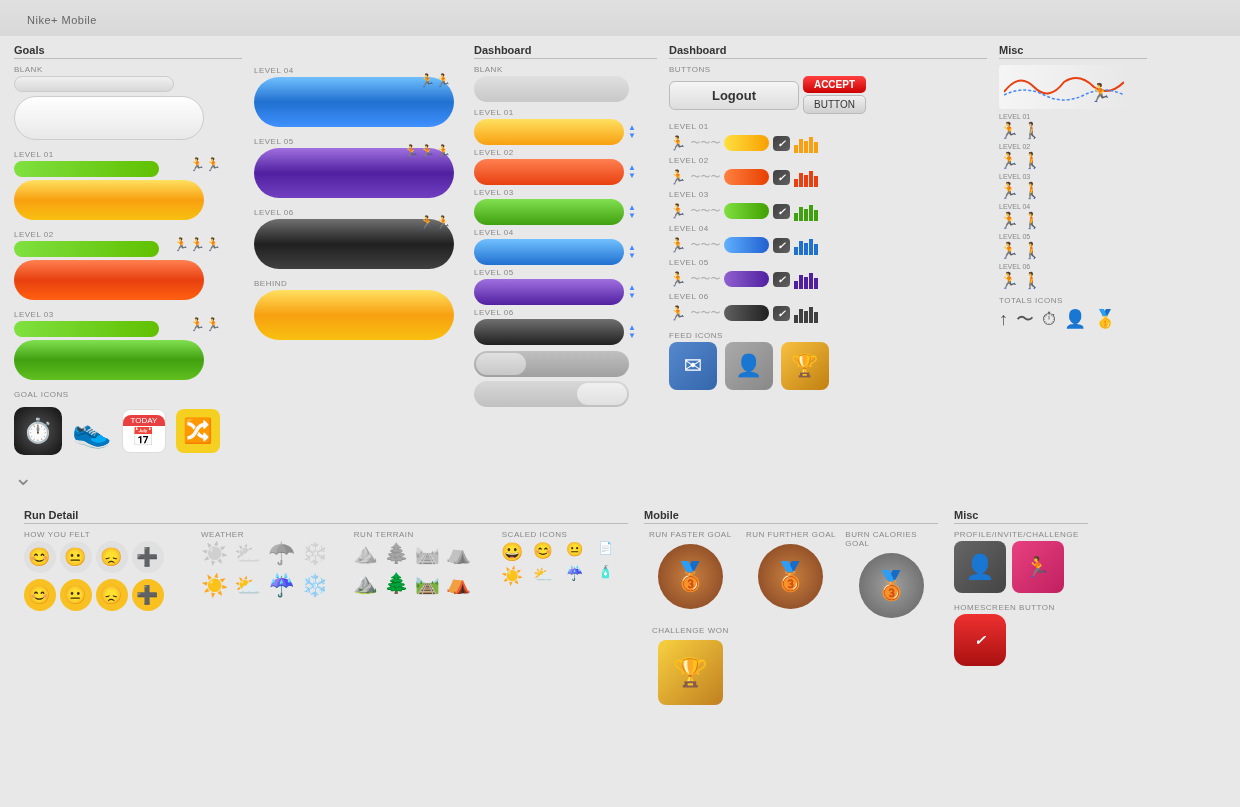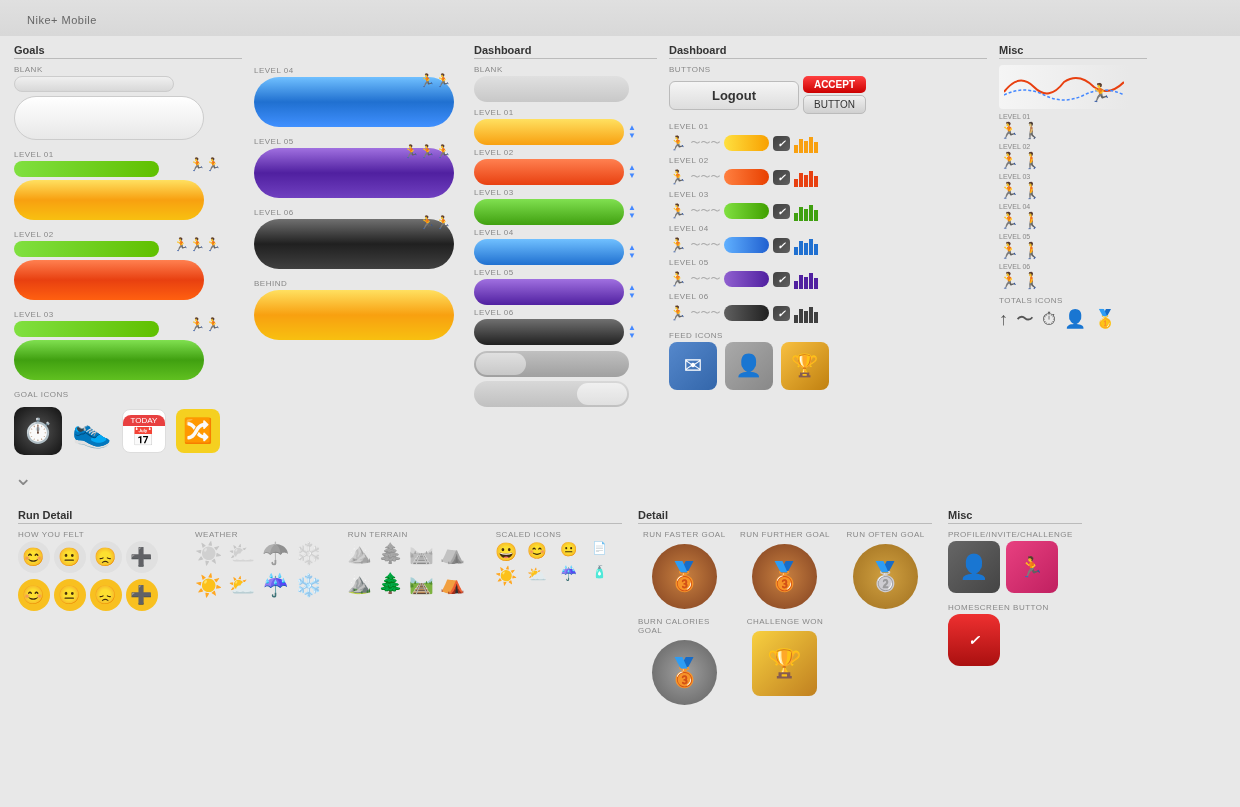--- a/index.html
+++ b/index.html
@@ -35,21 +35,21 @@
       color: #888;
       text-transform: uppercase;
       letter-spacing: 0.5px;
       margin-bottom: 2px;
     }
 
     
     .bottom-row {
       display: flex;
       flex-direction: row;
-      padding: 6px 10px;
+      padding: 6px 16px;
       gap: 0;
       margin-top: 4px;
     }
 
     .goal-icon-box {
       display: flex;
       gap: 10px;
       align-items: center;
       margin-top: 8px;
       flex-wrap: wrap;
@@ -586,37 +586,33 @@
           <span style="font-size:16px;">⛅</span>
           <span style="font-size:14px;">☔</span>
           <span style="font-size:12px;">🧴</span>
         </div>
       </div>
 
     </div>
   </div>
 
   <div class="bot-section" style="width:310px;">
-    <div class="bot-section-title">Detail</div>
+    <div class="bot-section-title">Mobile</div>
     <div class="awards-grid">
 
       <div class="award-item">
         <div class="section-label">RUN FASTER GOAL</div>
         <div style="width:65px;height:65px;border-radius:50%;background:radial-gradient(circle,#c88040,#804020);display:flex;align-items:center;justify-content:center;font-size:28px;">🥉</div>
       </div>
 
       <div class="award-item">
         <div class="section-label">RUN FURTHER GOAL</div>
         <div style="width:65px;height:65px;border-radius:50%;background:radial-gradient(circle,#c88040,#804020);display:flex;align-items:center;justify-content:center;font-size:28px;">🥉</div>
       </div>
 
-      <div class="award-item">
-        <div class="section-label">RUN OFTEN GOAL</div>
-        <div style="width:65px;height:65px;border-radius:50%;background:radial-gradient(circle,#d0a040,#a07020);display:flex;align-items:center;justify-content:center;font-size:28px;">🥈</div>
-      </div>
 
       <div class="award-item">
         <div class="section-label">BURN CALORIES GOAL</div>
         <div style="width:65px;height:65px;border-radius:50%;background:radial-gradient(circle,#a0a0a0,#606060);display:flex;align-items:center;justify-content:center;font-size:28px;">🥉</div>
       </div>
 
 
       <div class="award-item">
         <div class="section-label">CHALLENGE WON</div>
         <div style="width:65px;height:65px;border-radius:8px;background:linear-gradient(135deg,#f8d040,#c08020);display:flex;align-items:center;justify-content:center;font-size:28px;">🏆</div>

